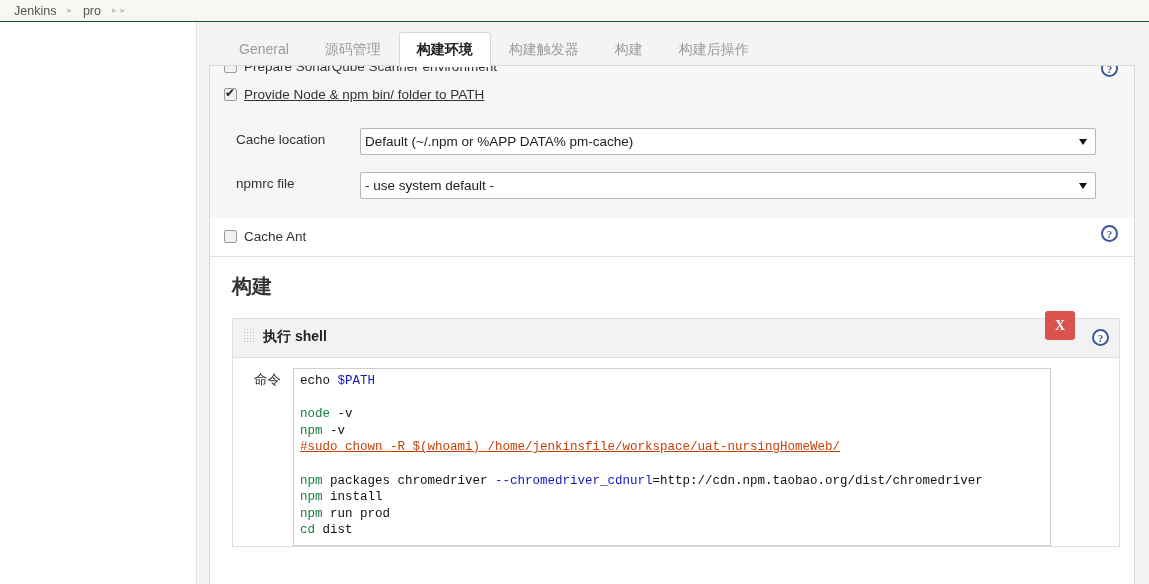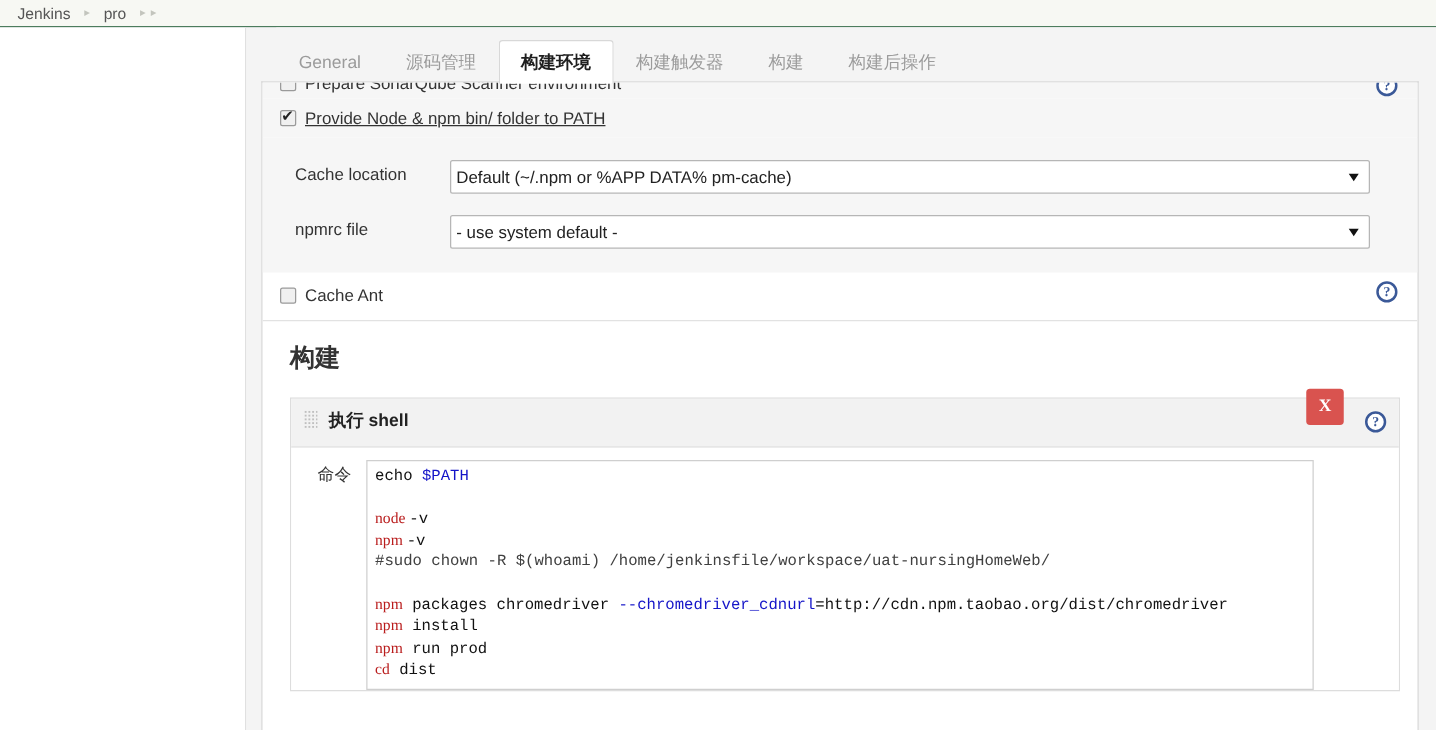--- a/index.html
+++ b/index.html
@@ -350,23 +350,23 @@
     padding: 4px 6px 6px 6px;
     font-family: "Liberation Mono", monospace;
     font-size: 12.5px;
     line-height: 16.6px;
     color: #111;
     white-space: pre;
     overflow: hidden;
     min-height: 150px;
     box-sizing: border-box;
   }
-  .tok-kw    { color: #b91c1c; font-family: Liberation Serif, serif; }
+  .tok-kw    { color: #15803d; }
   .tok-var   { color: #1414c8; }
-  .tok-cmt   { color: #404040; }
+  .tok-cmt   { color: #c2410c; text-decoration: underline; }
   .tok-opt   { color: #1414c8; }
   .tok-plain { color: #111; }
 </style>
 </head>
 <body>
 
 <div id="breadcrumb-bar">
   <span class="crumb">Jenkins</span>
   <span class="crumb-sep">▸</span>
   <span class="crumb">pro</span>

